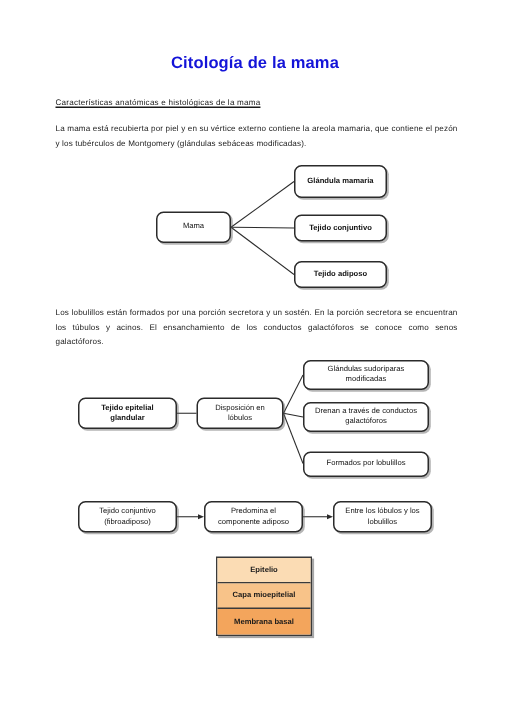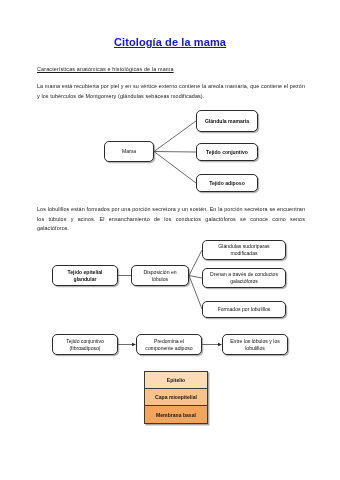--- a/index.html
+++ b/index.html
@@ -17,21 +17,20 @@
 
   
   .doc-title {
     position: absolute;
     left: 0; top: 36px;
     width: 340px;
     text-align: center;
     color: #1414d8;
     font-size: 11px;
     font-weight: bold;
-    text-decoration: underline;
     letter-spacing: .1px;
   }
 
   
   .section-heading {
     position: absolute;
     left: 37px; top: 66px;
     font-size: 5.4px;
     color: #1a1a1a;
     text-decoration: underline;

